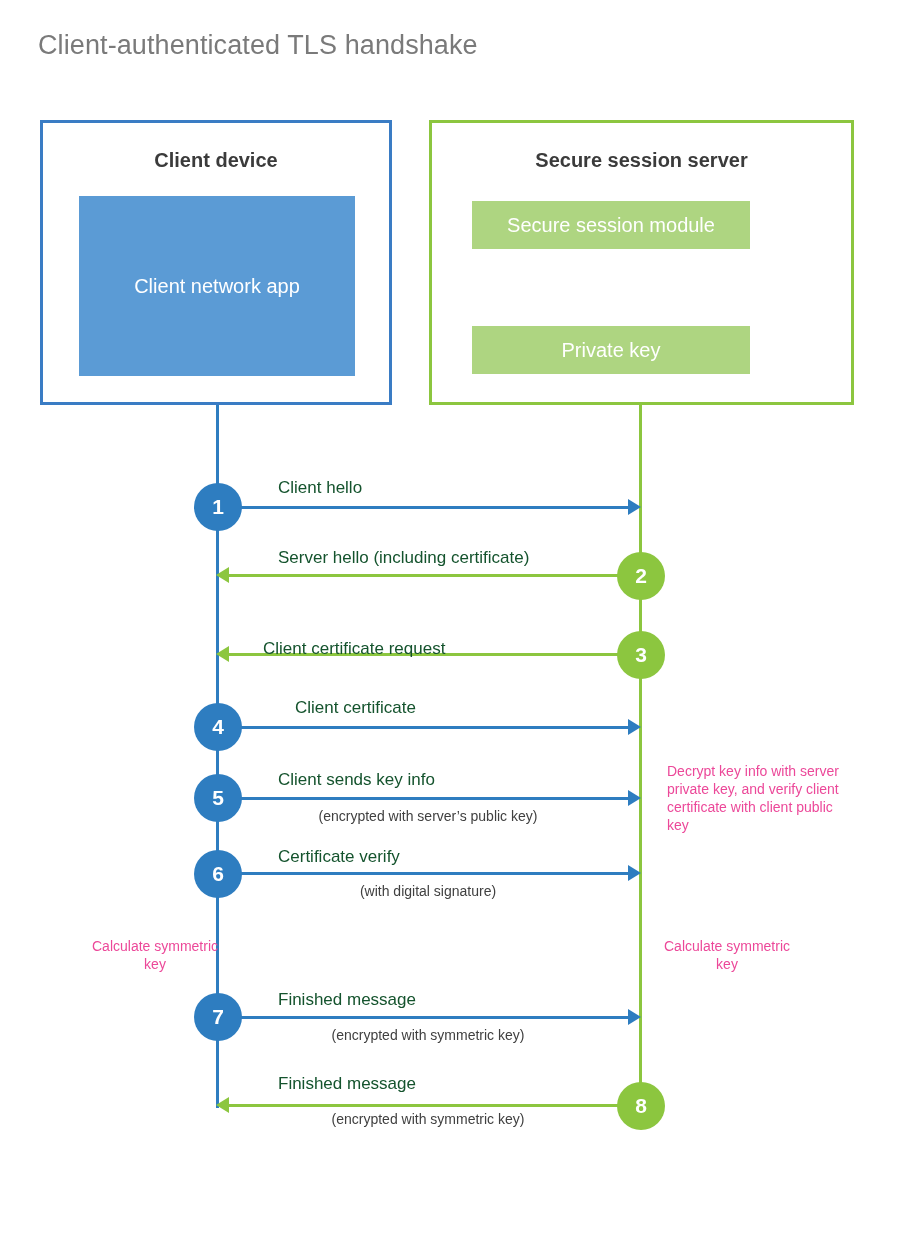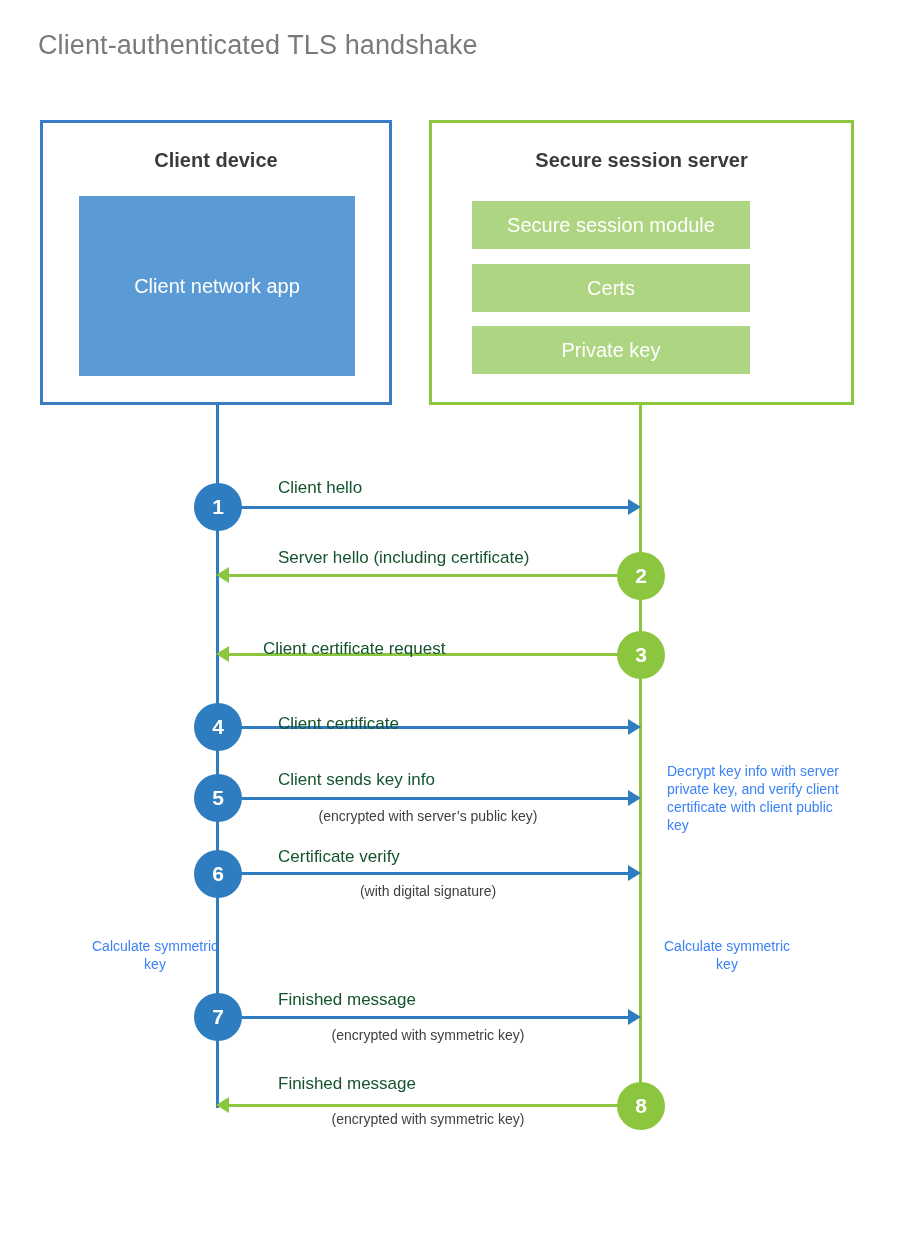--- a/index.html
+++ b/index.html
@@ -165,21 +165,21 @@
     font-size: 14px;
     color: #404040;
     white-space: nowrap;
     font-weight: 400;
   }
 
   
   .side-note {
     position: absolute;
     font-size: 14px;
-    color: #3b82f6;
+    color: #ec4899;
     line-height: 18px;
     font-weight: 400;
   }
   #note-decrypt {
     left: 667px;
     top: 762px;
     width: 180px;
     text-align: left;
   }
   #note-client-symkey {
@@ -203,21 +203,20 @@
 <div class="participant-box" id="client-box">
   <div class="box-title">Client device</div>
   <div id="client-app">
     <div id="client-app-label">Client network app</div>
   </div>
 </div>
 
 <div class="participant-box" id="server-box">
   <div class="box-title">Secure session server</div>
   <div class="server-bar" id="server-bar-0">Secure session module</div>
-  <div class="server-bar" id="server-bar-1">Certs</div>
   <div class="server-bar" id="server-bar-2">Private key</div>
 </div>
 
 <div class="lifeline" id="client-lifeline"></div>
 <div class="lifeline" id="server-lifeline"></div>
 
 <div class="msg">
   <div class="msg-line blue" style="left:218px; top:506px; width:411px;"></div>
   <div class="arrowhead right blue" style="left:628px; top:499px;"></div>
   <div class="step-circle blue" style="left:194px; top:483px;">1</div>
@@ -235,21 +234,21 @@
   <div class="msg-line green" style="left:229px; top:653px; width:412px;"></div>
   <div class="arrowhead left green" style="left:216px; top:646px;"></div>
   <div class="step-circle green" style="left:617px; top:631px;">3</div>
   <div class="msg-label" style="left:263px; top:627px; width:300px;margin-top:12px;">Client certificate request</div>
 </div>
 
 <div class="msg">
   <div class="msg-line blue" style="left:218px; top:726px; width:411px;"></div>
   <div class="arrowhead right blue" style="left:628px; top:719px;"></div>
   <div class="step-circle blue" style="left:194px; top:703px;">4</div>
-  <div class="msg-label" style="left:278px; top:698px; width:300px;margin-top:16px;">Client certificate</div>
+  <div class="msg-label" style="left:295px; top:698px; width:300px;">Client certificate</div>
 </div>
 
 <div class="msg">
   <div class="msg-line blue" style="left:218px; top:797px; width:411px;"></div>
   <div class="arrowhead right blue" style="left:628px; top:790px;"></div>
   <div class="step-circle blue" style="left:194px; top:774px;">5</div>
   <div class="msg-label" style="left:278px; top:770px; width:300px;">Client sends key info</div>
   <div class="msg-sublabel" style="left:278px; top:808px; width:300px;">(encrypted with server’s public key)</div>
 </div>
 

